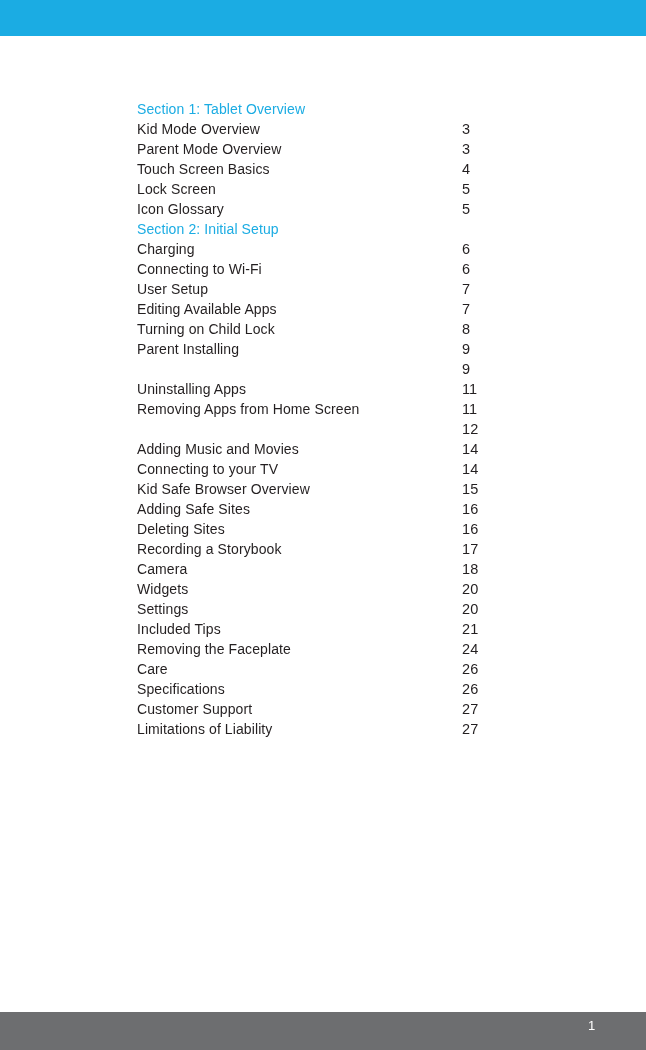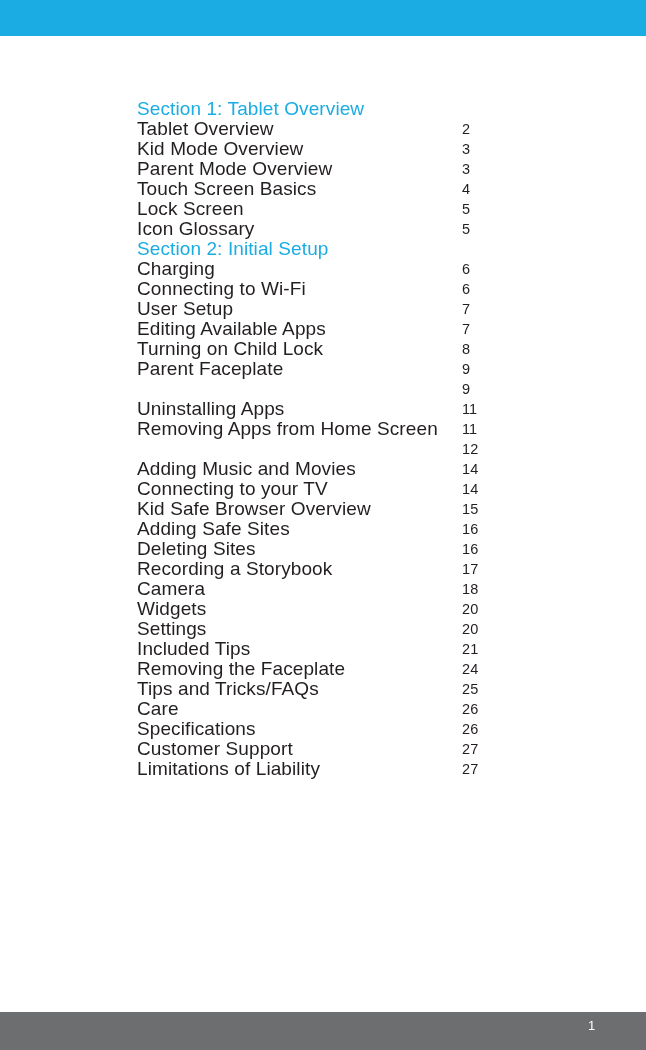--- a/index.html
+++ b/index.html
@@ -36,21 +36,21 @@
   }
 
   .toc-row {
     height: 20px;
     line-height: 20px;
     position: relative;
     white-space: nowrap;
   }
 
   .toc-title {
-    font-size: 19px;
+    font-size: 14px;
     color: #231F20;
     letter-spacing: 0.1px;
   }
 
   .toc-row.section .toc-title {
     color: #1BACE3;
   }
 
   .toc-page {
     position: absolute;
@@ -80,49 +80,47 @@
     letter-spacing: 0.2px;
   }
 </style>
 </head>
 <body>
 
 <div class="header-bar"></div>
 
 <div class="toc" id="toc-list">
     <div class="toc-row section"><span class="toc-title">Section 1: Tablet Overview</span></div>
-    <div class="toc-row"><span class="toc-title">Tablet Overview</span><span class="toc-page">2</span></div>
     <div class="toc-row"><span class="toc-title">Kid Mode Overview</span><span class="toc-page">3</span></div>
     <div class="toc-row"><span class="toc-title">Parent Mode Overview</span><span class="toc-page">3</span></div>
     <div class="toc-row"><span class="toc-title">Touch Screen Basics</span><span class="toc-page">4</span></div>
     <div class="toc-row"><span class="toc-title">Lock Screen</span><span class="toc-page">5</span></div>
     <div class="toc-row"><span class="toc-title">Icon Glossary</span><span class="toc-page">5</span></div>
     <div class="toc-row section"><span class="toc-title">Section 2: Initial Setup</span></div>
     <div class="toc-row"><span class="toc-title">Charging</span><span class="toc-page">6</span></div>
     <div class="toc-row"><span class="toc-title">Connecting to Wi-Fi</span><span class="toc-page">6</span></div>
     <div class="toc-row"><span class="toc-title">User Setup</span><span class="toc-page">7</span></div>
     <div class="toc-row"><span class="toc-title">Editing Available Apps</span><span class="toc-page">7</span></div>
     <div class="toc-row"><span class="toc-title">Turning on Child Lock</span><span class="toc-page">8</span></div>
-    <div class="toc-row"><span class="toc-title">Parent Faceplate</span><span class="toc-page">9</span></div>
+    <div class="toc-row"><span class="toc-title">Parent Installing</span><span class="toc-page">9</span></div>
     <div class="toc-row"><span class="toc-page">9</span></div>
     <div class="toc-row"><span class="toc-title">Uninstalling Apps</span><span class="toc-page">11</span></div>
     <div class="toc-row"><span class="toc-title">Removing Apps from Home Screen</span><span class="toc-page">11</span></div>
     <div class="toc-row"><span class="toc-page">12</span></div>
     <div class="toc-row"><span class="toc-title">Adding Music and Movies</span><span class="toc-page">14</span></div>
     <div class="toc-row"><span class="toc-title">Connecting to your TV</span><span class="toc-page">14</span></div>
     <div class="toc-row"><span class="toc-title">Kid Safe Browser Overview</span><span class="toc-page">15</span></div>
     <div class="toc-row"><span class="toc-title">Adding Safe Sites</span><span class="toc-page">16</span></div>
     <div class="toc-row"><span class="toc-title">Deleting Sites</span><span class="toc-page">16</span></div>
     <div class="toc-row"><span class="toc-title">Recording a Storybook</span><span class="toc-page">17</span></div>
     <div class="toc-row"><span class="toc-title">Camera</span><span class="toc-page">18</span></div>
     <div class="toc-row"><span class="toc-title">Widgets</span><span class="toc-page">20</span></div>
     <div class="toc-row"><span class="toc-title">Settings</span><span class="toc-page">20</span></div>
     <div class="toc-row"><span class="toc-title">Included Tips</span><span class="toc-page">21</span></div>
     <div class="toc-row"><span class="toc-title">Removing the Faceplate</span><span class="toc-page">24</span></div>
-    <div class="toc-row"><span class="toc-title">Tips and Tricks/FAQs</span><span class="toc-page">25</span></div>
     <div class="toc-row"><span class="toc-title">Care</span><span class="toc-page">26</span></div>
     <div class="toc-row"><span class="toc-title">Specifications</span><span class="toc-page">26</span></div>
     <div class="toc-row"><span class="toc-title">Customer Support</span><span class="toc-page">27</span></div>
     <div class="toc-row"><span class="toc-title">Limitations of Liability</span><span class="toc-page">27</span></div>
   </div>
 
 <div class="footer-bar">
   <span class="footer-page-number">1</span>
 </div>
 

